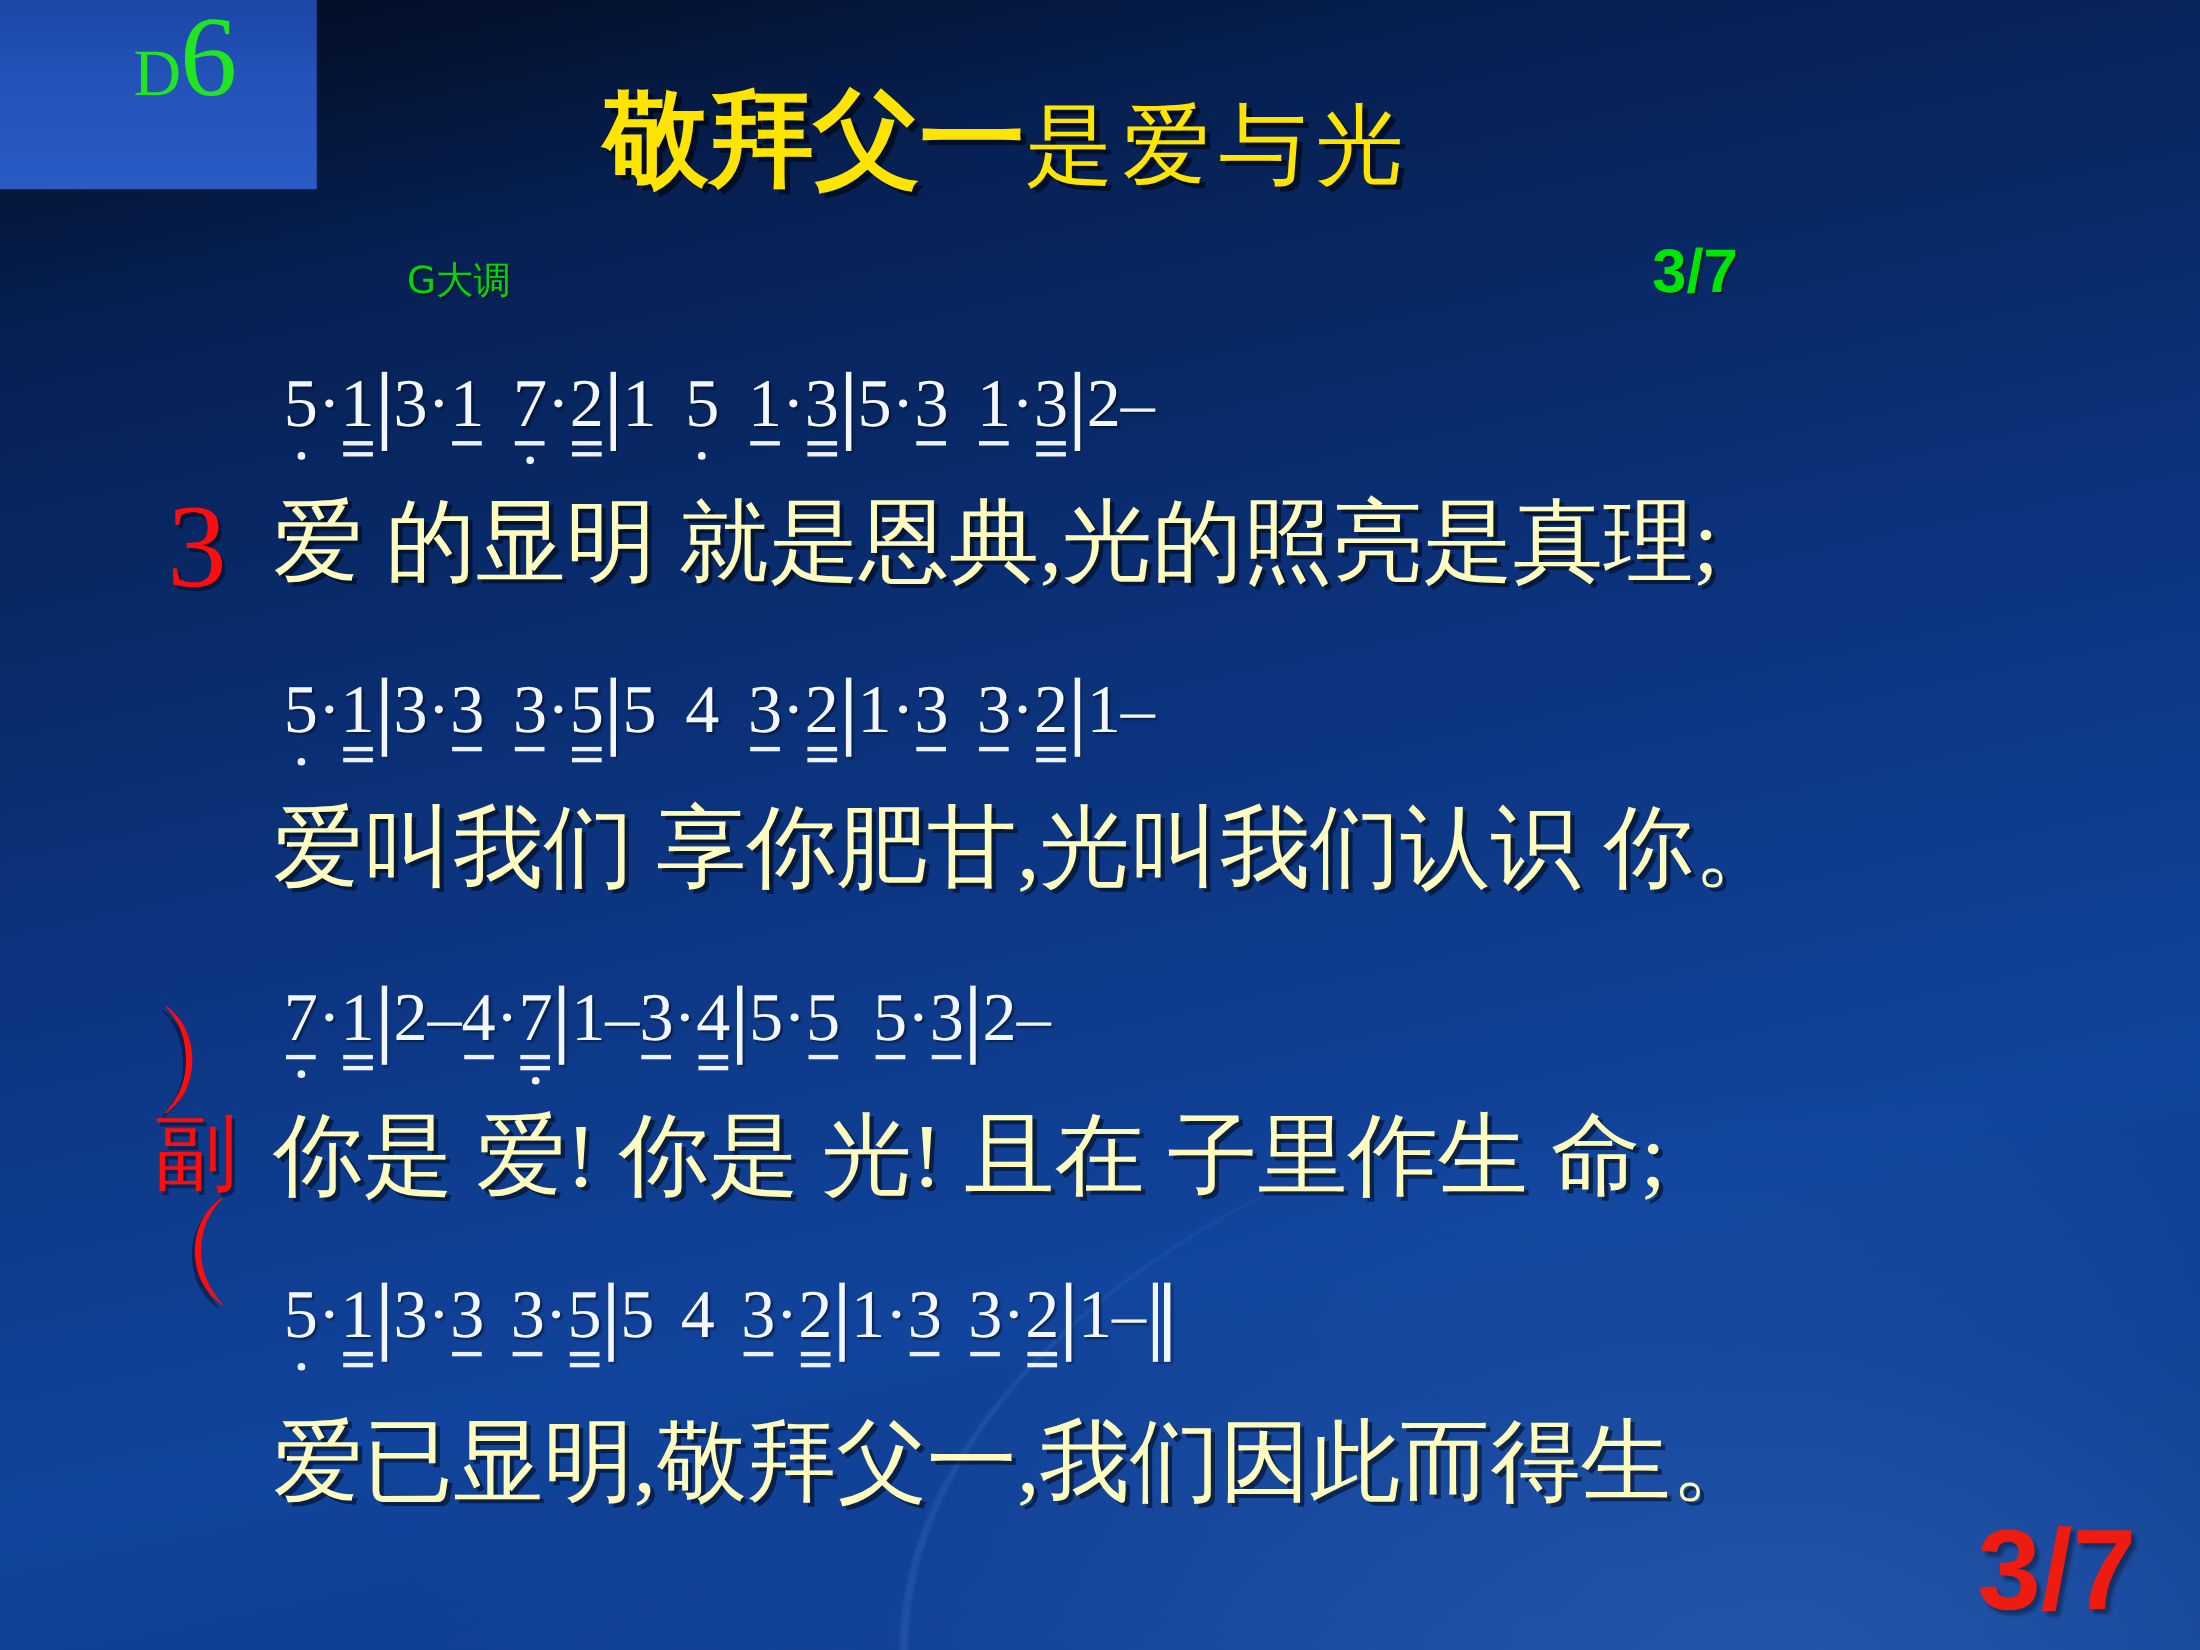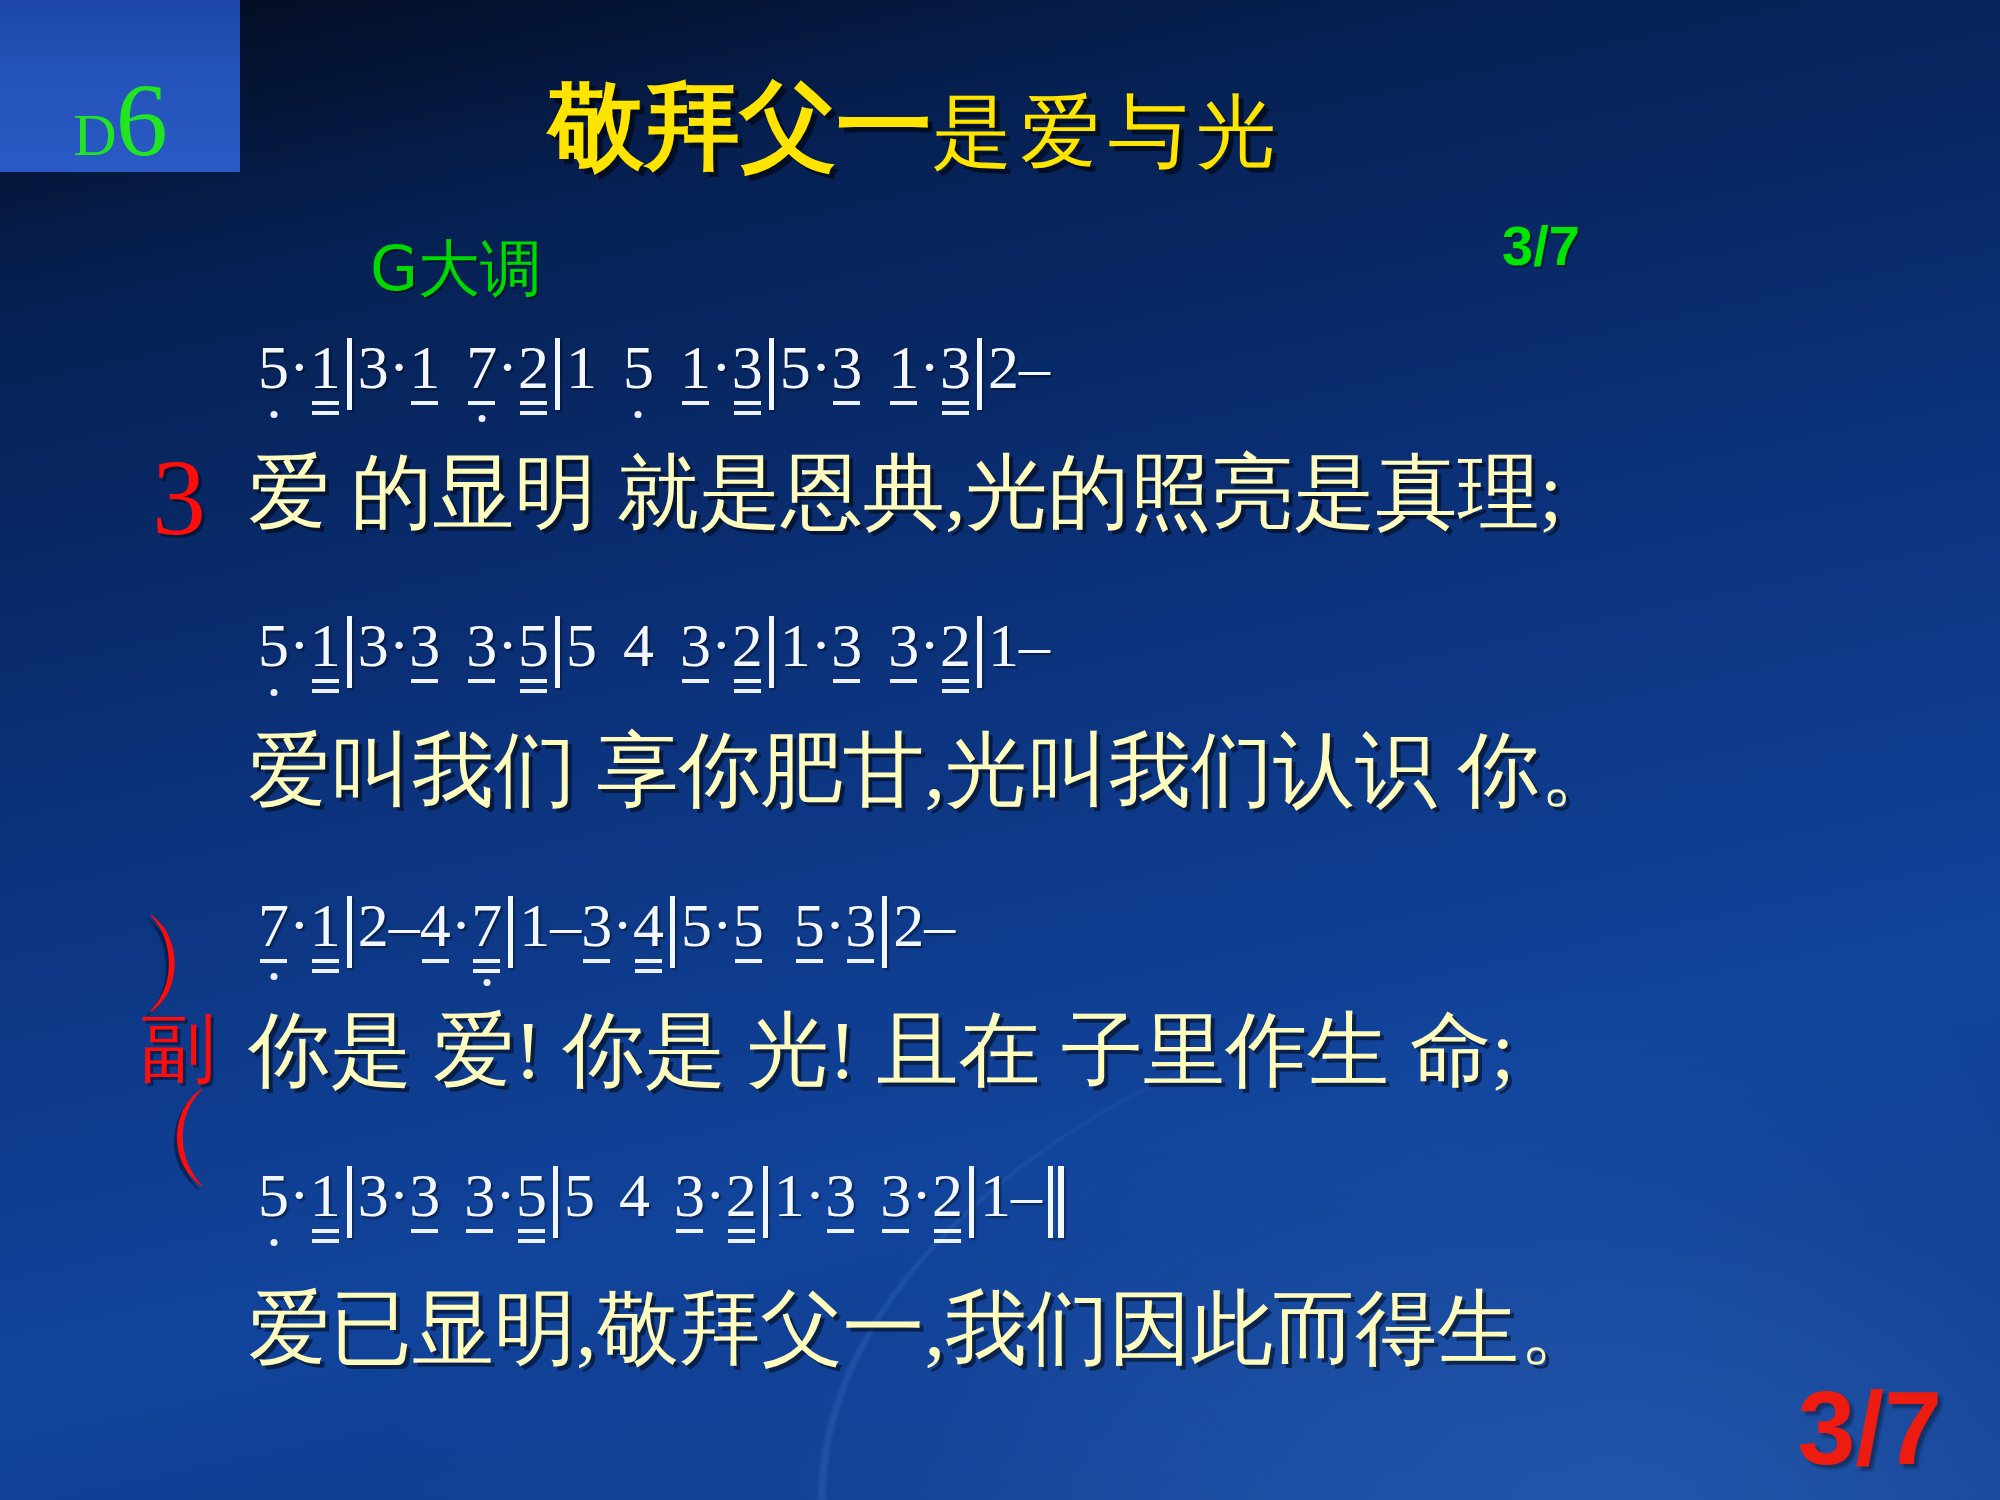--- a/index.html
+++ b/index.html
@@ -60,22 +60,23 @@
     pointer-events: none;
   }
 
   
   #badge {
     position: absolute;
     left: 0; top: 0;
     width: 240px; height: 172px;
     background: linear-gradient(180deg, #1c46a8 0%, #2352b8 40%, #2a5ac4 100%);
     display: flex;
-    align-items: flex-end;
+    align-items: flex-start;
     justify-content: center;
+    padding-left: 48px;
   }
   #badge .btext {
     color: #22e522;
     font-family: "Liberation Serif", "DejaVu Serif", serif;
     line-height: 1;
     letter-spacing: -1px;
     white-space: nowrap;
   }
   #badge .b-d { font-size: 60px; font-weight: 400; vertical-align: baseline; }
   #badge .b-6 { font-size: 104px; font-weight: 400; vertical-align: baseline; }
@@ -96,21 +97,21 @@
     font-size: 80px;
     font-weight: 400;
     font-family: "DejaVu Serif", "Liberation Serif", serif;
     letter-spacing: 8px;
   }
 
   #key-sig {
     position: absolute;
     left: 370px; top: 238px;
     color: #00d900;
-    font-size: 62px;
+    font-size: 34px;
     line-height: 1;
     white-space: nowrap;
     text-shadow: 2px 2px 0 rgba(0,0,0,0.4);
   }
 
   #time-sig {
     position: absolute;
     left: 1502px; top: 218px;
     color: #00e600;
     font-size: 56px;

